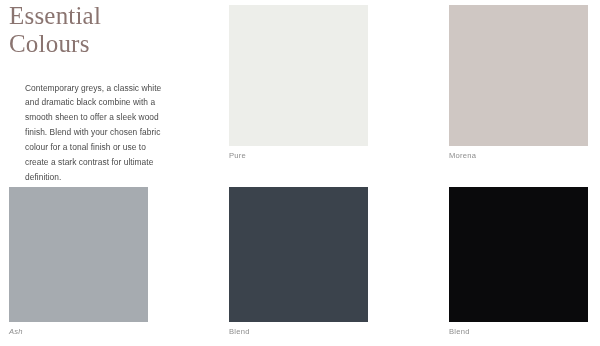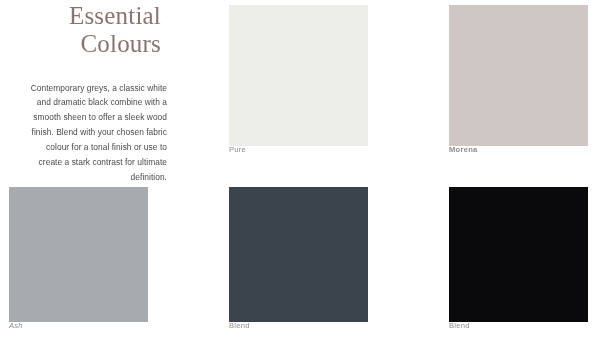--- a/index.html
+++ b/index.html
@@ -21,21 +21,20 @@
     width: 600px;
     height: 346px;
   }
 
   
   .intro-block {
     position: absolute;
     left: 9px;
     top: 2px;
     width: 152px;
-    text-align: right;
   }
 
   .intro-title {
     font-family: "Liberation Serif", "DejaVu Serif", serif;
     font-size: 25px;
     line-height: 1.13;
     font-weight: 400;
     color: #8a7470;
     letter-spacing: 0.2px;
     margin: 0;
@@ -58,20 +57,21 @@
     position: absolute;
   }
 
   .swatch-chip {
     width: 100%;
     display: block;
   }
 
   .swatch-label {
     display: block;
+    margin-top: 6px;
     font-family: "Liberation Sans", sans-serif;
     font-size: 7.6px;
     line-height: 1;
     letter-spacing: 0.25px;
     color: #8d8d8d;
   }
 
   
   .col-1 { left: 9px;   width: 139px; font-style: italic; }
   .col-2 { left: 229px; width: 139px; }
@@ -94,21 +94,21 @@
     <p class="intro-body">Contemporary greys, a classic white and dramatic black combine with a smooth sheen to offer a sleek wood finish. Blend with your chosen fabric colour for a tonal finish or use to create a stark contrast for ultimate definition.</p>
   </div>
 
   <div class="swatch-cell col-2 row-top">
     <span class="swatch-chip" style="background: rgb(237, 238, 234);"></span>
     <span class="swatch-label" style="color: rgb(141, 141, 141);">Pure</span>
   </div>
 
   <div class="swatch-cell col-3 row-top">
     <span class="swatch-chip" style="background: rgb(207, 199, 195);"></span>
-    <span class="swatch-label" style="color: rgb(141, 141, 141); font-weight: bold;">Morena</span>
+    <span class="swatch-label" style="color: rgb(141, 141, 141);">Morena</span>
   </div>
 
   <div class="swatch-cell col-1 row-bottom">
     <span class="swatch-chip" style="background: rgb(166, 171, 176);"></span>
     <span class="swatch-label" style="color: rgb(141, 141, 141);">Ash</span>
   </div>
 
   <div class="swatch-cell col-2 row-bottom">
     <span class="swatch-chip" style="background: rgb(59, 67, 76);"></span>
     <span class="swatch-label" style="color: rgb(141, 141, 141);">Blend</span>

